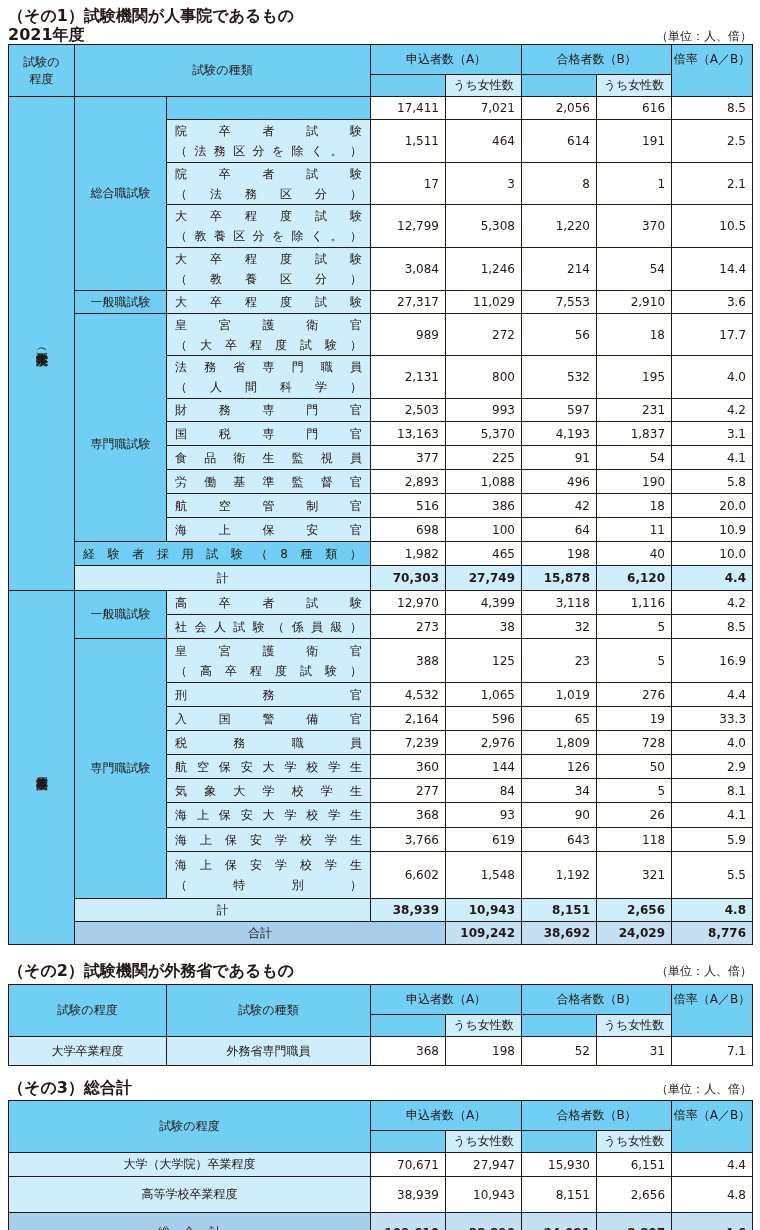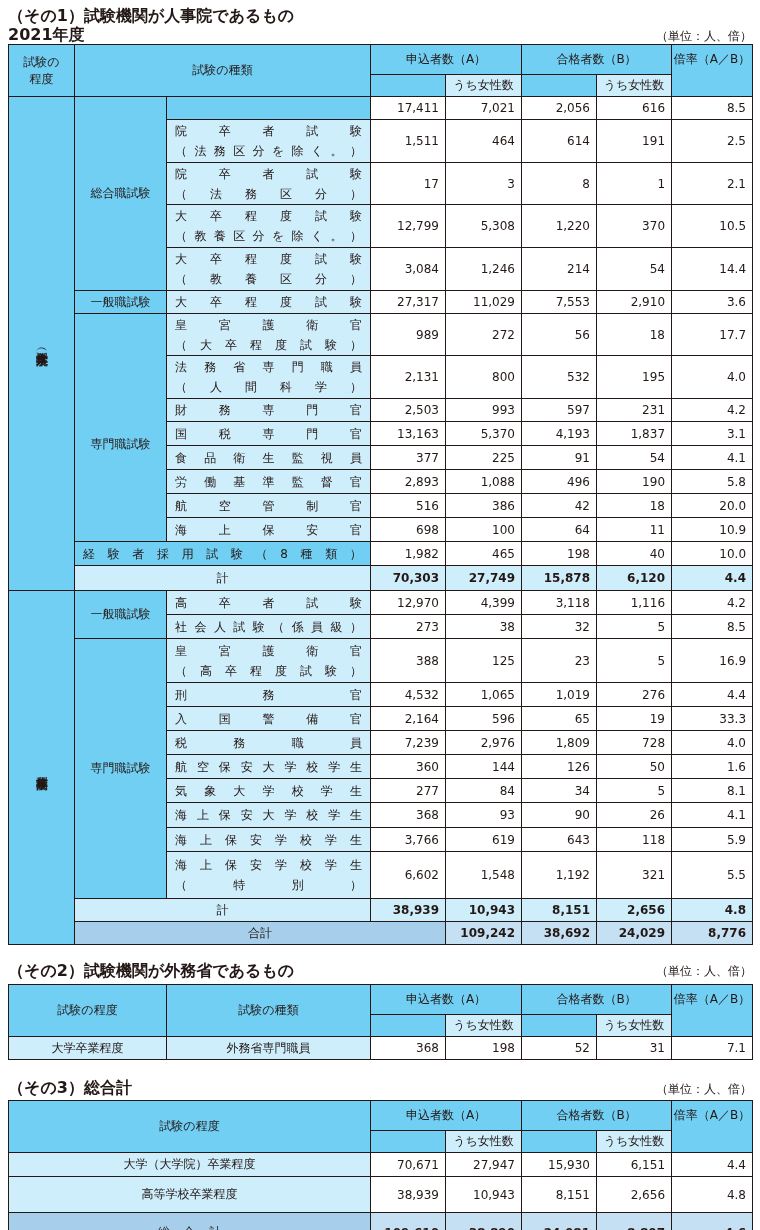--- a/index.html
+++ b/index.html
@@ -533,21 +533,21 @@
             <span>学</span>
             <span>校</span>
             <span>学</span>
             <span>生</span>
           </div>
         </td>
     <td class="num">360</td>
     <td class="num dl">144</td>
     <td class="num">126</td>
     <td class="num dl">50</td>
-    <td class="num">1.6</td>
+    <td class="num">2.9</td>
   </tr>
   <tr class="dt" style="height:24px">
     <td class="name">
           <div class="jst">
             <span>気</span>
             <span>象</span>
             <span>大</span>
             <span>学</span>
             <span>校</span>
             <span>学</span>
@@ -665,21 +665,21 @@
     <td class="hdr" colspan="2">申込者数（A）</td>
     <td class="hdr" colspan="2">合格者数（B）</td>
     <td class="hdr" rowspan="2" style="vertical-align:top;padding-top:6px">倍率（A／B）</td>
   </tr>
   <tr style="height:22px">
     <td class="hdr" style="border-top:none"></td>
     <td class="hdr-sub">うち女性数</td>
     <td class="hdr" style="border-top:none"></td>
     <td class="hdr-sub">うち女性数</td>
   </tr>
-  <tr style="height:23px">
+  <tr style="height:29px">
     <td class="name" style="text-align:center">大学卒業程度</td>
     <td class="name" style="text-align:center">外務省専門職員</td>
     <td class="num">368</td>
     <td class="num dl">198</td>
     <td class="num">52</td>
     <td class="num dl">31</td>
     <td class="num">7.1</td>
   </tr>
 </tbody>
   </table>

